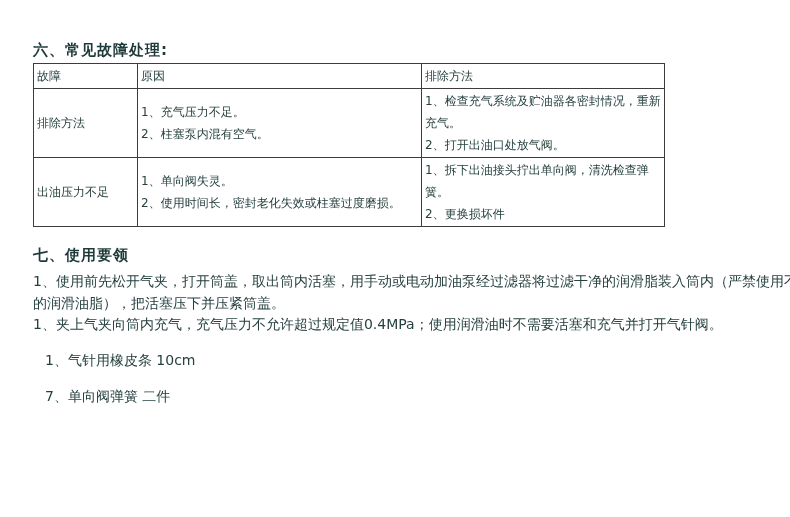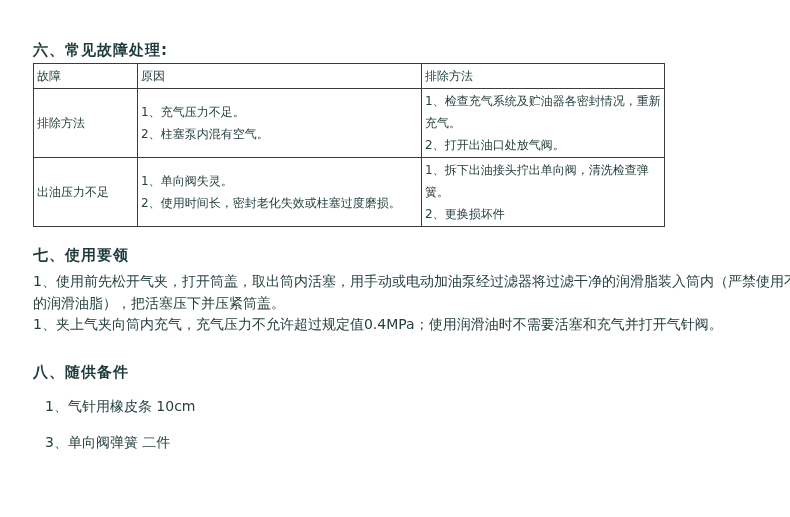--- a/index.html
+++ b/index.html
@@ -110,18 +110,17 @@
       </tr>
     </tbody>
   </table>
 
   <h3 class="sec-heading" id="sec7-heading">七、使用要领</h3>
 
   <p class="sec7-item">1、使用前先松开气夹，打开筒盖，取出筒内活塞，用手动或电动加油泵经过滤器将过滤干净的润滑脂装入筒内（严禁使用不经过滤
 的润滑油脂），把活塞压下并压紧筒盖。</p>
   <p class="sec7-item">1、夹上气夹向筒内充气，充气压力不允许超过规定值0.4MPa；使用润滑油时不需要活塞和充气并打开气针阀。</p>
 
-  <h3 class="sec-heading" id="sec8-heading">八、随供备件</h3>
 
   <p class="sec8-item">1、气针用橡皮条 10cm</p>
-  <p class="sec8-item">3、单向阀弹簧 二件</p>
+  <p class="sec8-item">7、单向阀弹簧 二件</p>
 
 </div>
 
 </body></html>

